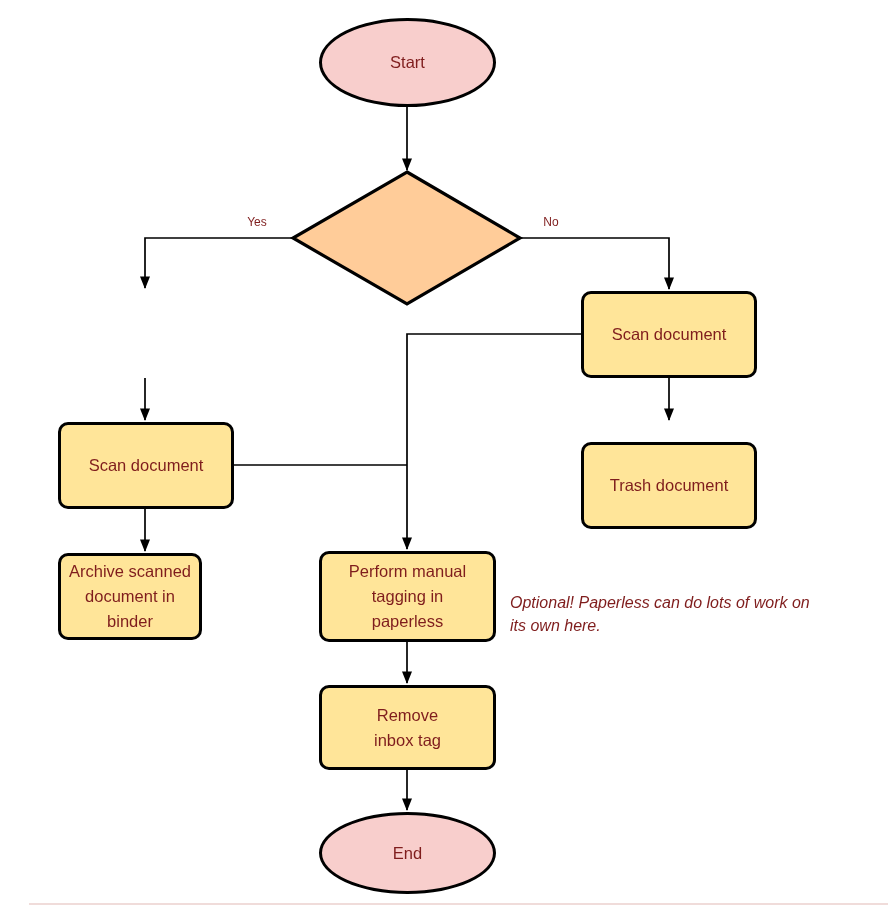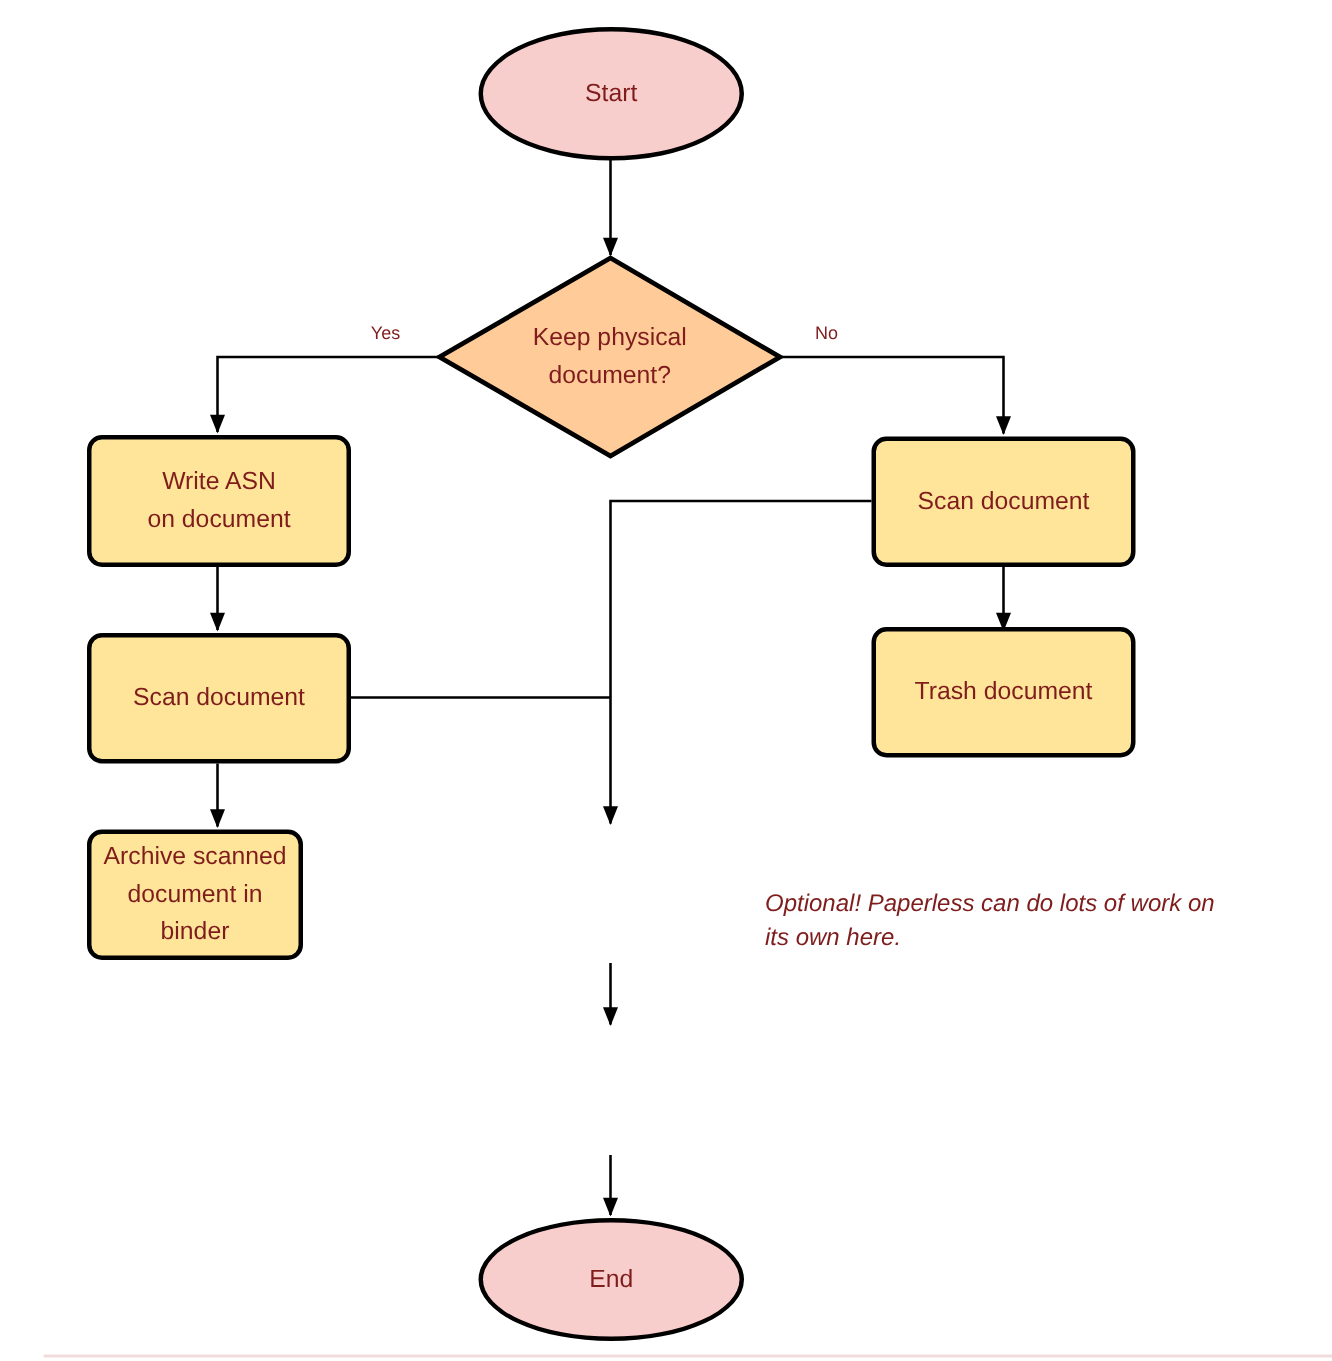--- a/index.html
+++ b/index.html
@@ -100,37 +100,38 @@
     <path class="connector" d="M116,509 L116,551" marker-end="url(#arrow)"></path>
     <path class="connector" d="M640,378 L640,420" marker-end="url(#arrow)"></path>
     <path class="connector" d="M552,334 L378,334 L378,549" marker-end="url(#arrow)"></path>
     <path class="connector" d="M205,465 L378,465"></path>
     <path class="connector" d="M378,642 L378,683" marker-end="url(#arrow)"></path>
     <path class="connector" d="M378,770 L378,810" marker-end="url(#arrow)"></path>
   </svg>
 
   <div class="node terminal" style="left:290px; top:18px; width:177px; height:89px;">Start</div>
 
-  <div class="node decision-label" style="left:264px; top:172px; width:227px; height:132px;">Keep physical
-document?</div>
 
-  <div class="node process" style="left:29px; top:290px; width:176px; height:88px;">Write ASN
-on document</div>
 
   <div class="node process" style="left:29px; top:422px; width:176px; height:87px;">Scan document</div>
 
   <div class="node process" style="left:29px; top:553px; width:144px; height:87px;">Archive scanned
 document in
 binder</div>
 
   <div class="node process" style="left:552px; top:291px; width:176px; height:87px;">Scan document</div>
 
-  <div class="node process" style="left:552px; top:418px; width:176px; height:87px;">Trash document</div>
+  <div class="node process" style="left:552px; top:442px; width:176px; height:87px;">Trash document</div>
 
+  <div class="node process" style="left:290px; top:551px; width:177px; height:91px;">Perform manual
+tagging in
+paperless</div>
 
+  <div class="node process" style="left:290px; top:685px; width:177px; height:85px;">Remove
+inbox tag</div>
 
   <div class="node terminal" style="left:290px; top:812px; width:177px; height:82px;">End</div>
 
   <div class="edge-label" style="left:200px; top:213px; width:56px;">Yes</div>
 
   <div class="edge-label" style="left:494px; top:213px; width:56px;">No</div>
 
   <div class="annotation">Optional! Paperless can do lots of work on
 its own here.</div>
 

